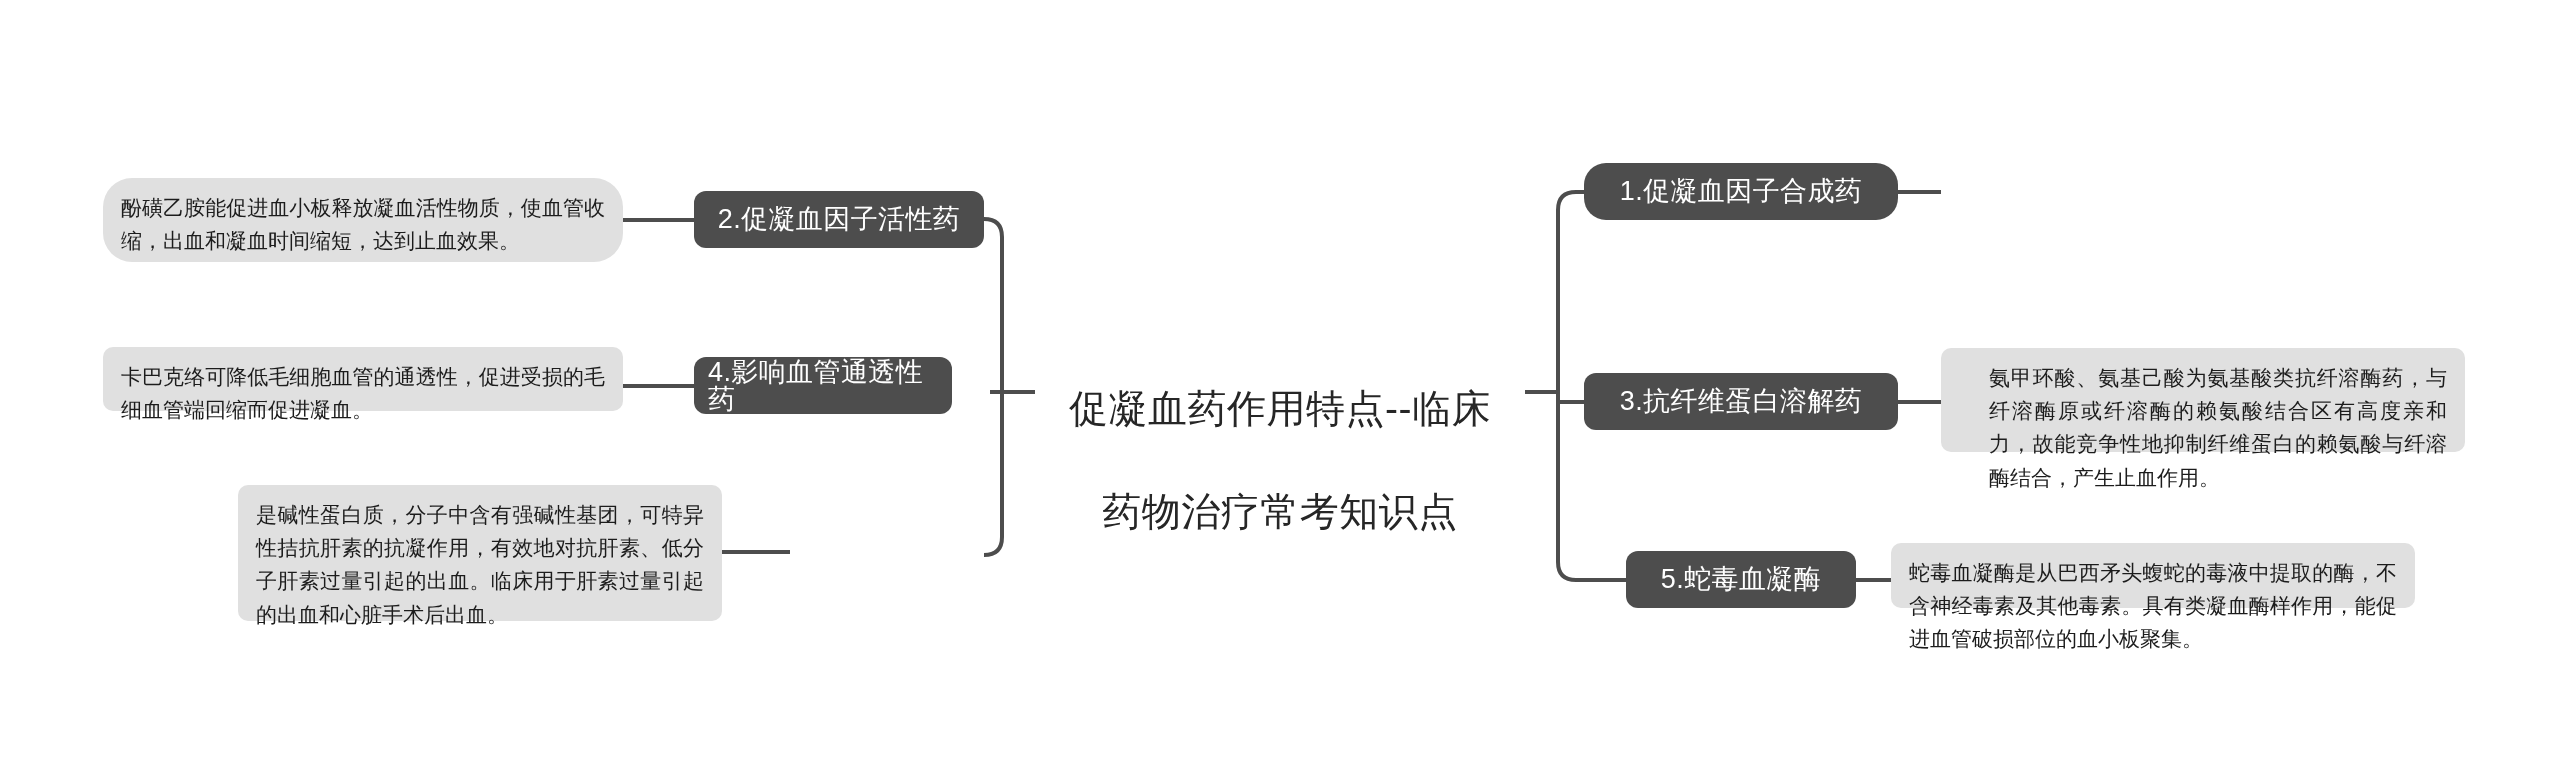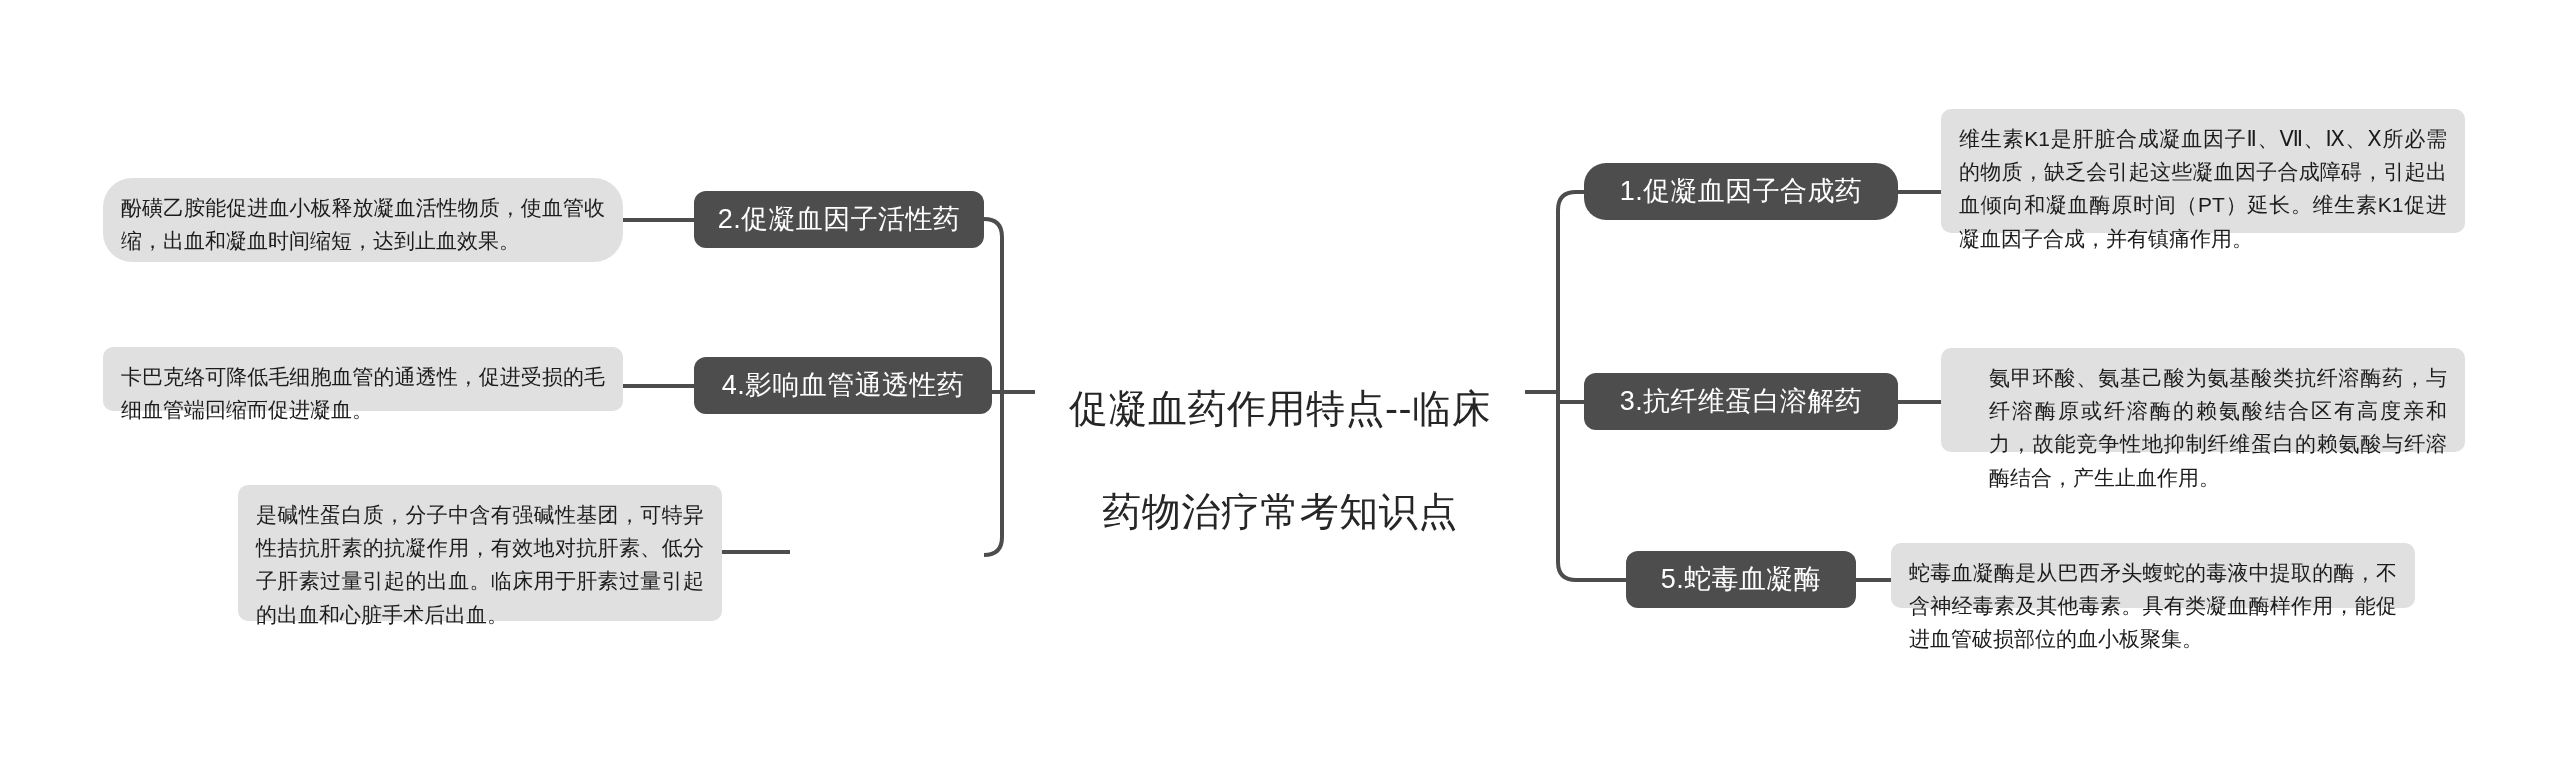--- a/index.html
+++ b/index.html
@@ -74,21 +74,21 @@
     font-size: 21px;
     line-height: 1.58;
     box-sizing: border-box;
     padding: 13px 18px;
     text-align: justify;
     text-justify: inter-ideograph;
   }
 
   
   .n-l1 { left: 694px;  top: 191px; width: 290px; height: 57px; }
-  .n-l2 { left: 694px;  top: 357px; width: 298px; height: 57px; }
+  .n-l2 { left: 694px;  top: 357px; width: 258px; height: 57px; }
   .n-l3 { left: 790px;  top: 523px; width: 194px; height: 57px; }
 
   .f-l1 { left: 103px;  top: 178px; width: 520px; height: 84px; border-radius: 29px; }
   .f-l2 { left: 103px;  top: 347px; width: 520px; height: 64px; }
   .f-l3 { left: 238px;  top: 485px; width: 484px; height: 136px; }
 
   
   .n-r1 { left: 1584px; top: 163px; width: 314px; height: 57px; border-radius: 22px; }
   .n-r2 { left: 1584px; top: 373px; width: 314px; height: 57px; }
   .n-r3 { left: 1626px; top: 551px; width: 230px; height: 57px; }
@@ -154,21 +154,20 @@
   <div class="node n-l2">
     <span>4.影响血管通透性药</span>
   </div>
   <div class="leaf f-l2">卡巴克络可降低毛细胞血管的通透性，促进受损的毛细血管端回缩而促进凝血。</div>
 
   <div class="leaf f-l3">是碱性蛋白质，分子中含有强碱性基团，可特异性拮抗肝素的抗凝作用，有效地对抗肝素、低分子肝素过量引起的出血。临床用于肝素过量引起的出血和心脏手术后出血。</div>
 
   <div class="node n-r1">
     <span>1.促凝血因子合成药</span>
   </div>
-  <div class="leaf f-r1">维生素K1是肝脏合成凝血因子Ⅱ、Ⅶ、Ⅸ、Ⅹ所必需的物质，缺乏会引起这些凝血因子合成障碍，引起出血倾向和凝血酶原时间（PT）延长。维生素K1促进凝血因子合成，并有镇痛作用。</div>
 
   <div class="node n-r2">
     <span>3.抗纤维蛋白溶解药</span>
   </div>
   <div class="leaf f-r2">氨甲环酸、氨基己酸为氨基酸类抗纤溶酶药，与纤溶酶原或纤溶酶的赖氨酸结合区有高度亲和力，故能竞争性地抑制纤维蛋白的赖氨酸与纤溶酶结合，产生止血作用。</div>
 
   <div class="node n-r3">
     <span>5.蛇毒血凝酶</span>
   </div>
   <div class="leaf f-r3">蛇毒血凝酶是从巴西矛头蝮蛇的毒液中提取的酶，不含神经毒素及其他毒素。具有类凝血酶样作用，能促进血管破损部位的血小板聚集。</div>

